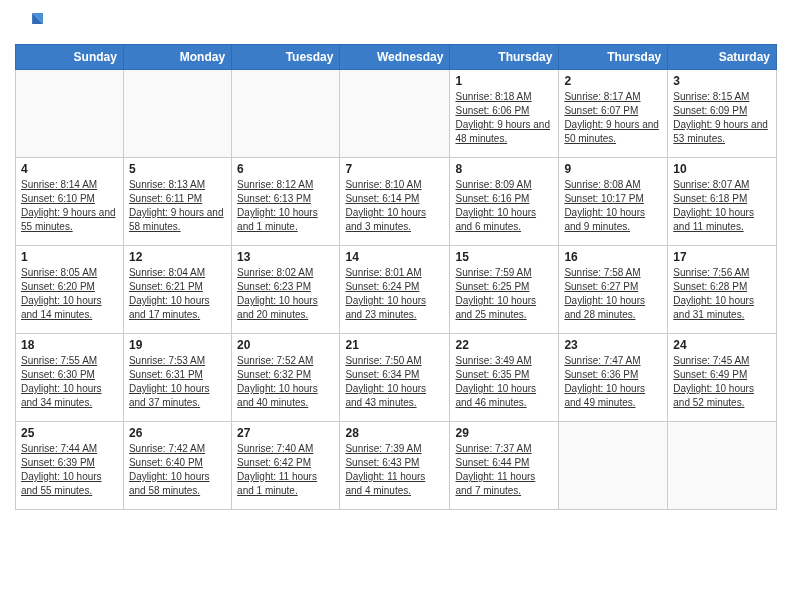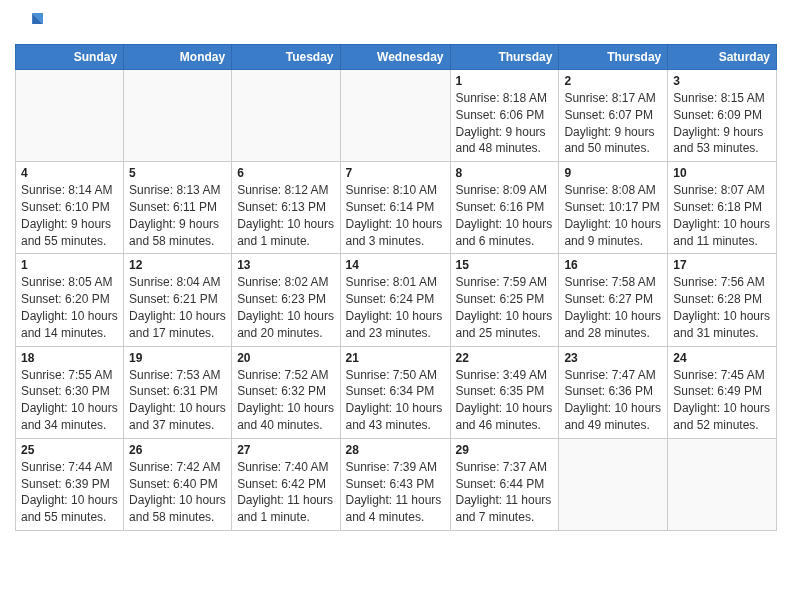--- a/index.html
+++ b/index.html
@@ -70,22 +70,23 @@
     }
     .day-num {
       font-weight: bold;
       font-size: 12px;
       color: #222;
       display: block;
       margin-bottom: 2px;
     }
     .day-info {
       color: #333;
-      font-size: 12px;
+      font-size: 10px;
       line-height: 1.4;
+      text-decoration: underline;
     }
   </style>
 </head>
 <body>
 
 <div class="page">
   <div class="header">
     <div class="logo">
       <svg class="logo-icon" viewBox="0 0 36 36">
         <rect x="0" y="0" width="36" height="36" fill="white"></rect>

